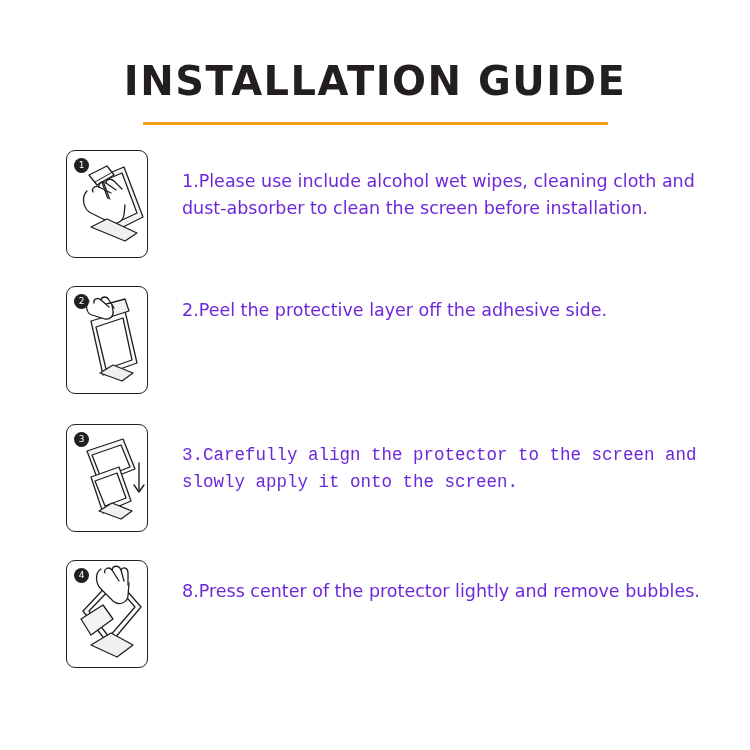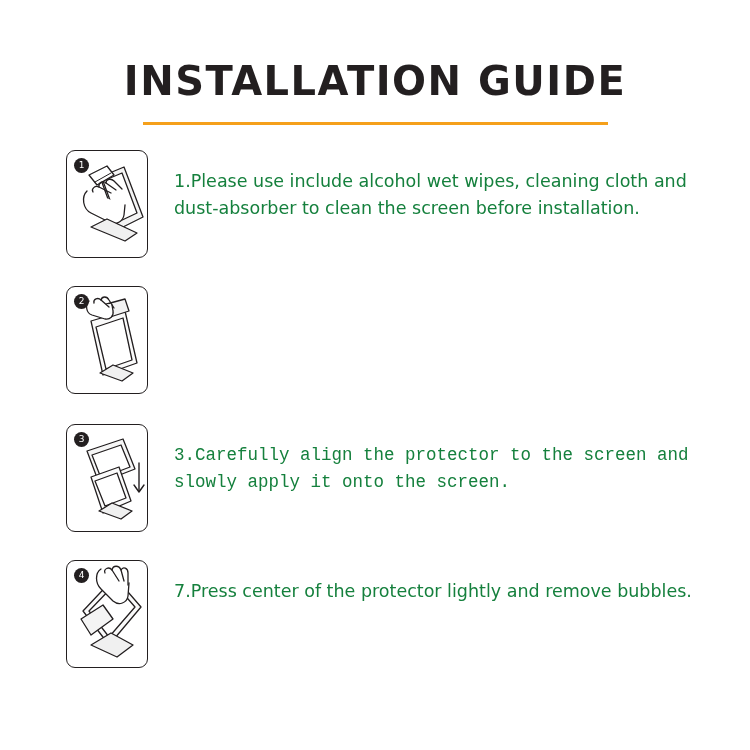--- a/index.html
+++ b/index.html
@@ -88,25 +88,25 @@
     z-index: 5;
   }
   .art {
     position: absolute;
     left: 0;
     top: 0;
     width: 82px;
     height: 108px;
   }
   .text {
-    margin-left: 24px;
+    margin-left: 32px;
     padding-right: 36px;
     font-size: 17.5px;
     line-height: 27px;
-    color: #15803d;
+    color: #6d28d9;
     font-family: "DejaVu Sans", sans-serif;
   }
   .step1 .text { padding-top: 18px; }
   .step2 .text { padding-top: 8px; }
   .step3 .text { padding-top: 18px; font-family: Liberation Mono, monospace; }
   .step4 .text { padding-top: 18px; }
 
   .step1 { height: 139px; }
   .step2 { height: 135px; }
   .step3 { height: 136px; }
@@ -166,20 +166,21 @@
 
               <path d="M22 14 C18 18 19 26 25 28 L38 32 C43 33 47 29 46 24 L45 18" fill="#ffffff"></path>
               <path d="M27 16 C26 12 31 10 34 13 L42 20"></path>
               <path d="M34 13 C35 9 40 9 42 13 L47 21"></path>
 
               <path d="M33 86 L55 94 L66 86 L46 78 Z" fill="#f0f0f0"></path>
             </g>
           </svg>
         </div>
       </div>
+      <div class="text">2.Peel the protective layer off the adhesive side.</div>
     </div>
 
     <div class="step step3">
       <div class="icon-wrap">
         <div class="icon-box">
           <span class="badge">3</span>
           <svg class="art" viewBox="0 0 82 108">
             <g fill="none" stroke="#231f20" stroke-width="1.3" stroke-linejoin="round" stroke-linecap="round">
 
               <path d="M20 26 L56 14 L68 44 L32 58 Z" fill="#f6f6f6"></path>
@@ -214,17 +215,17 @@
               <path d="M45 9 C46 4 52 4 54 9 L57 20"></path>
               <path d="M54 9 C56 5 61 7 61 12 L61 24"></path>
 
               <path d="M14 58 L36 44 L46 58 L24 74 Z" fill="#f4f4f4"></path>
 
               <path d="M24 84 L50 96 L66 84 L44 72 Z" fill="#f0f0f0"></path>
             </g>
           </svg>
         </div>
       </div>
-      <div class="text">7.Press center of the protector lightly and remove bubbles.</div>
+      <div class="text">8.Press center of the protector lightly and remove bubbles.</div>
     </div>
 
   </div>
 </div>
 
 </body></html>

